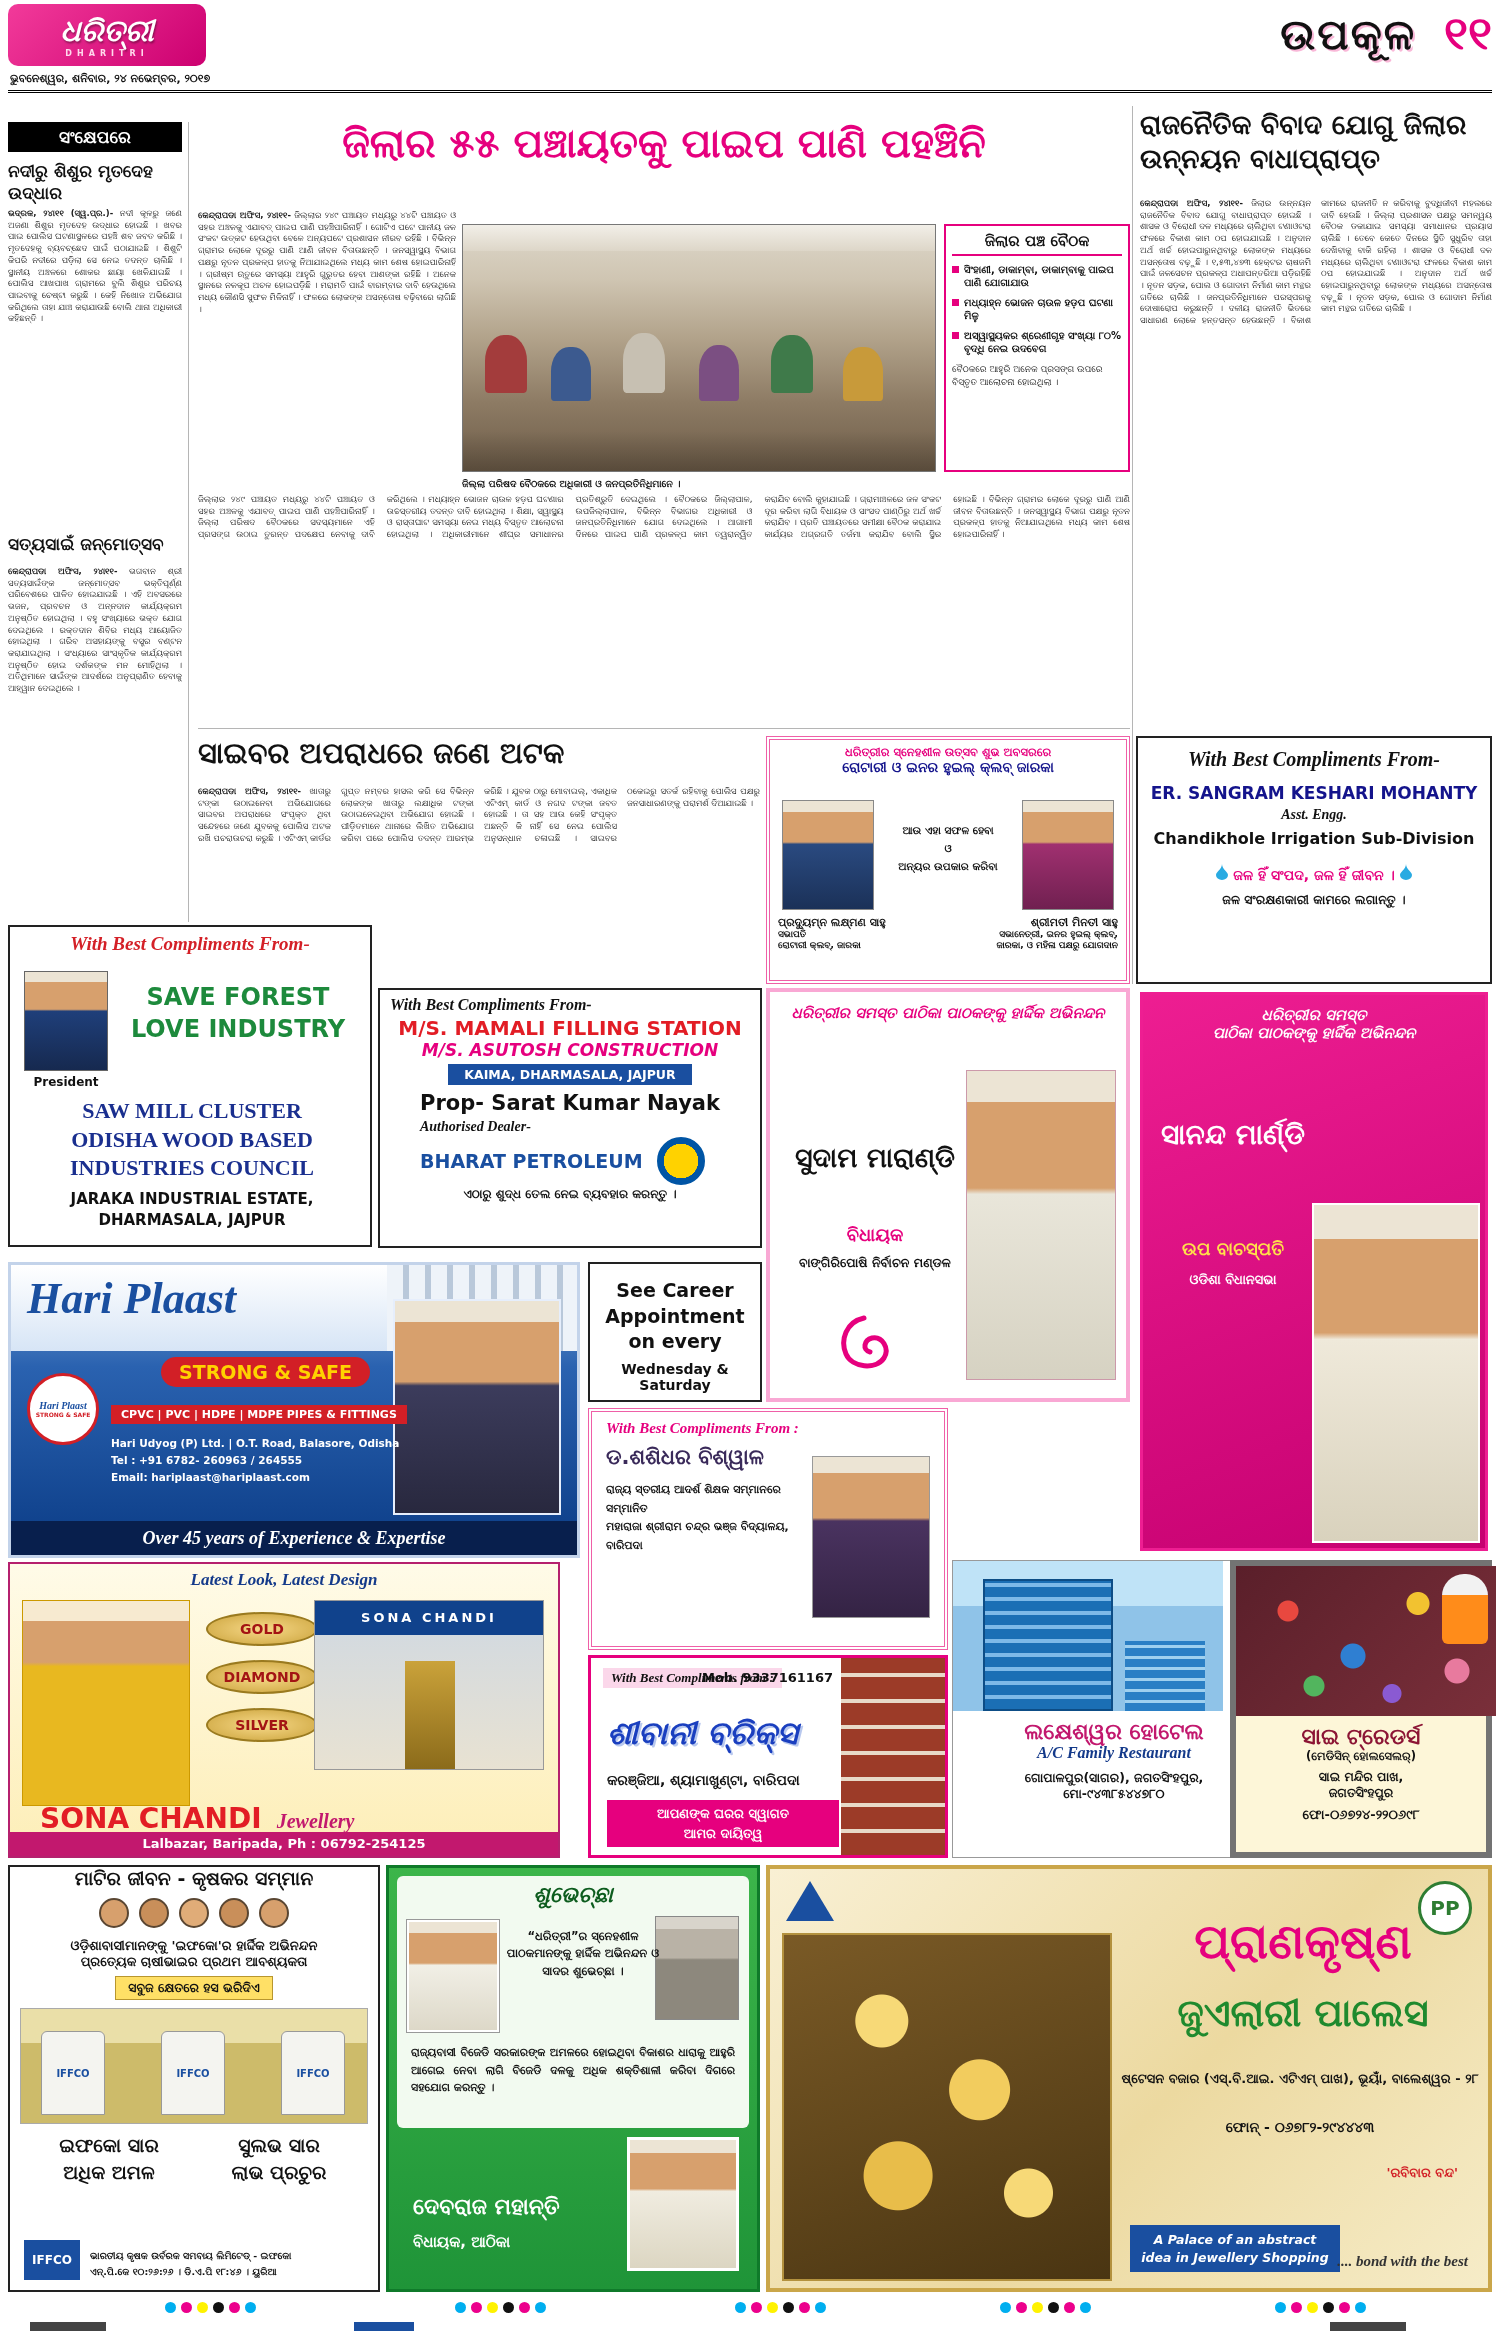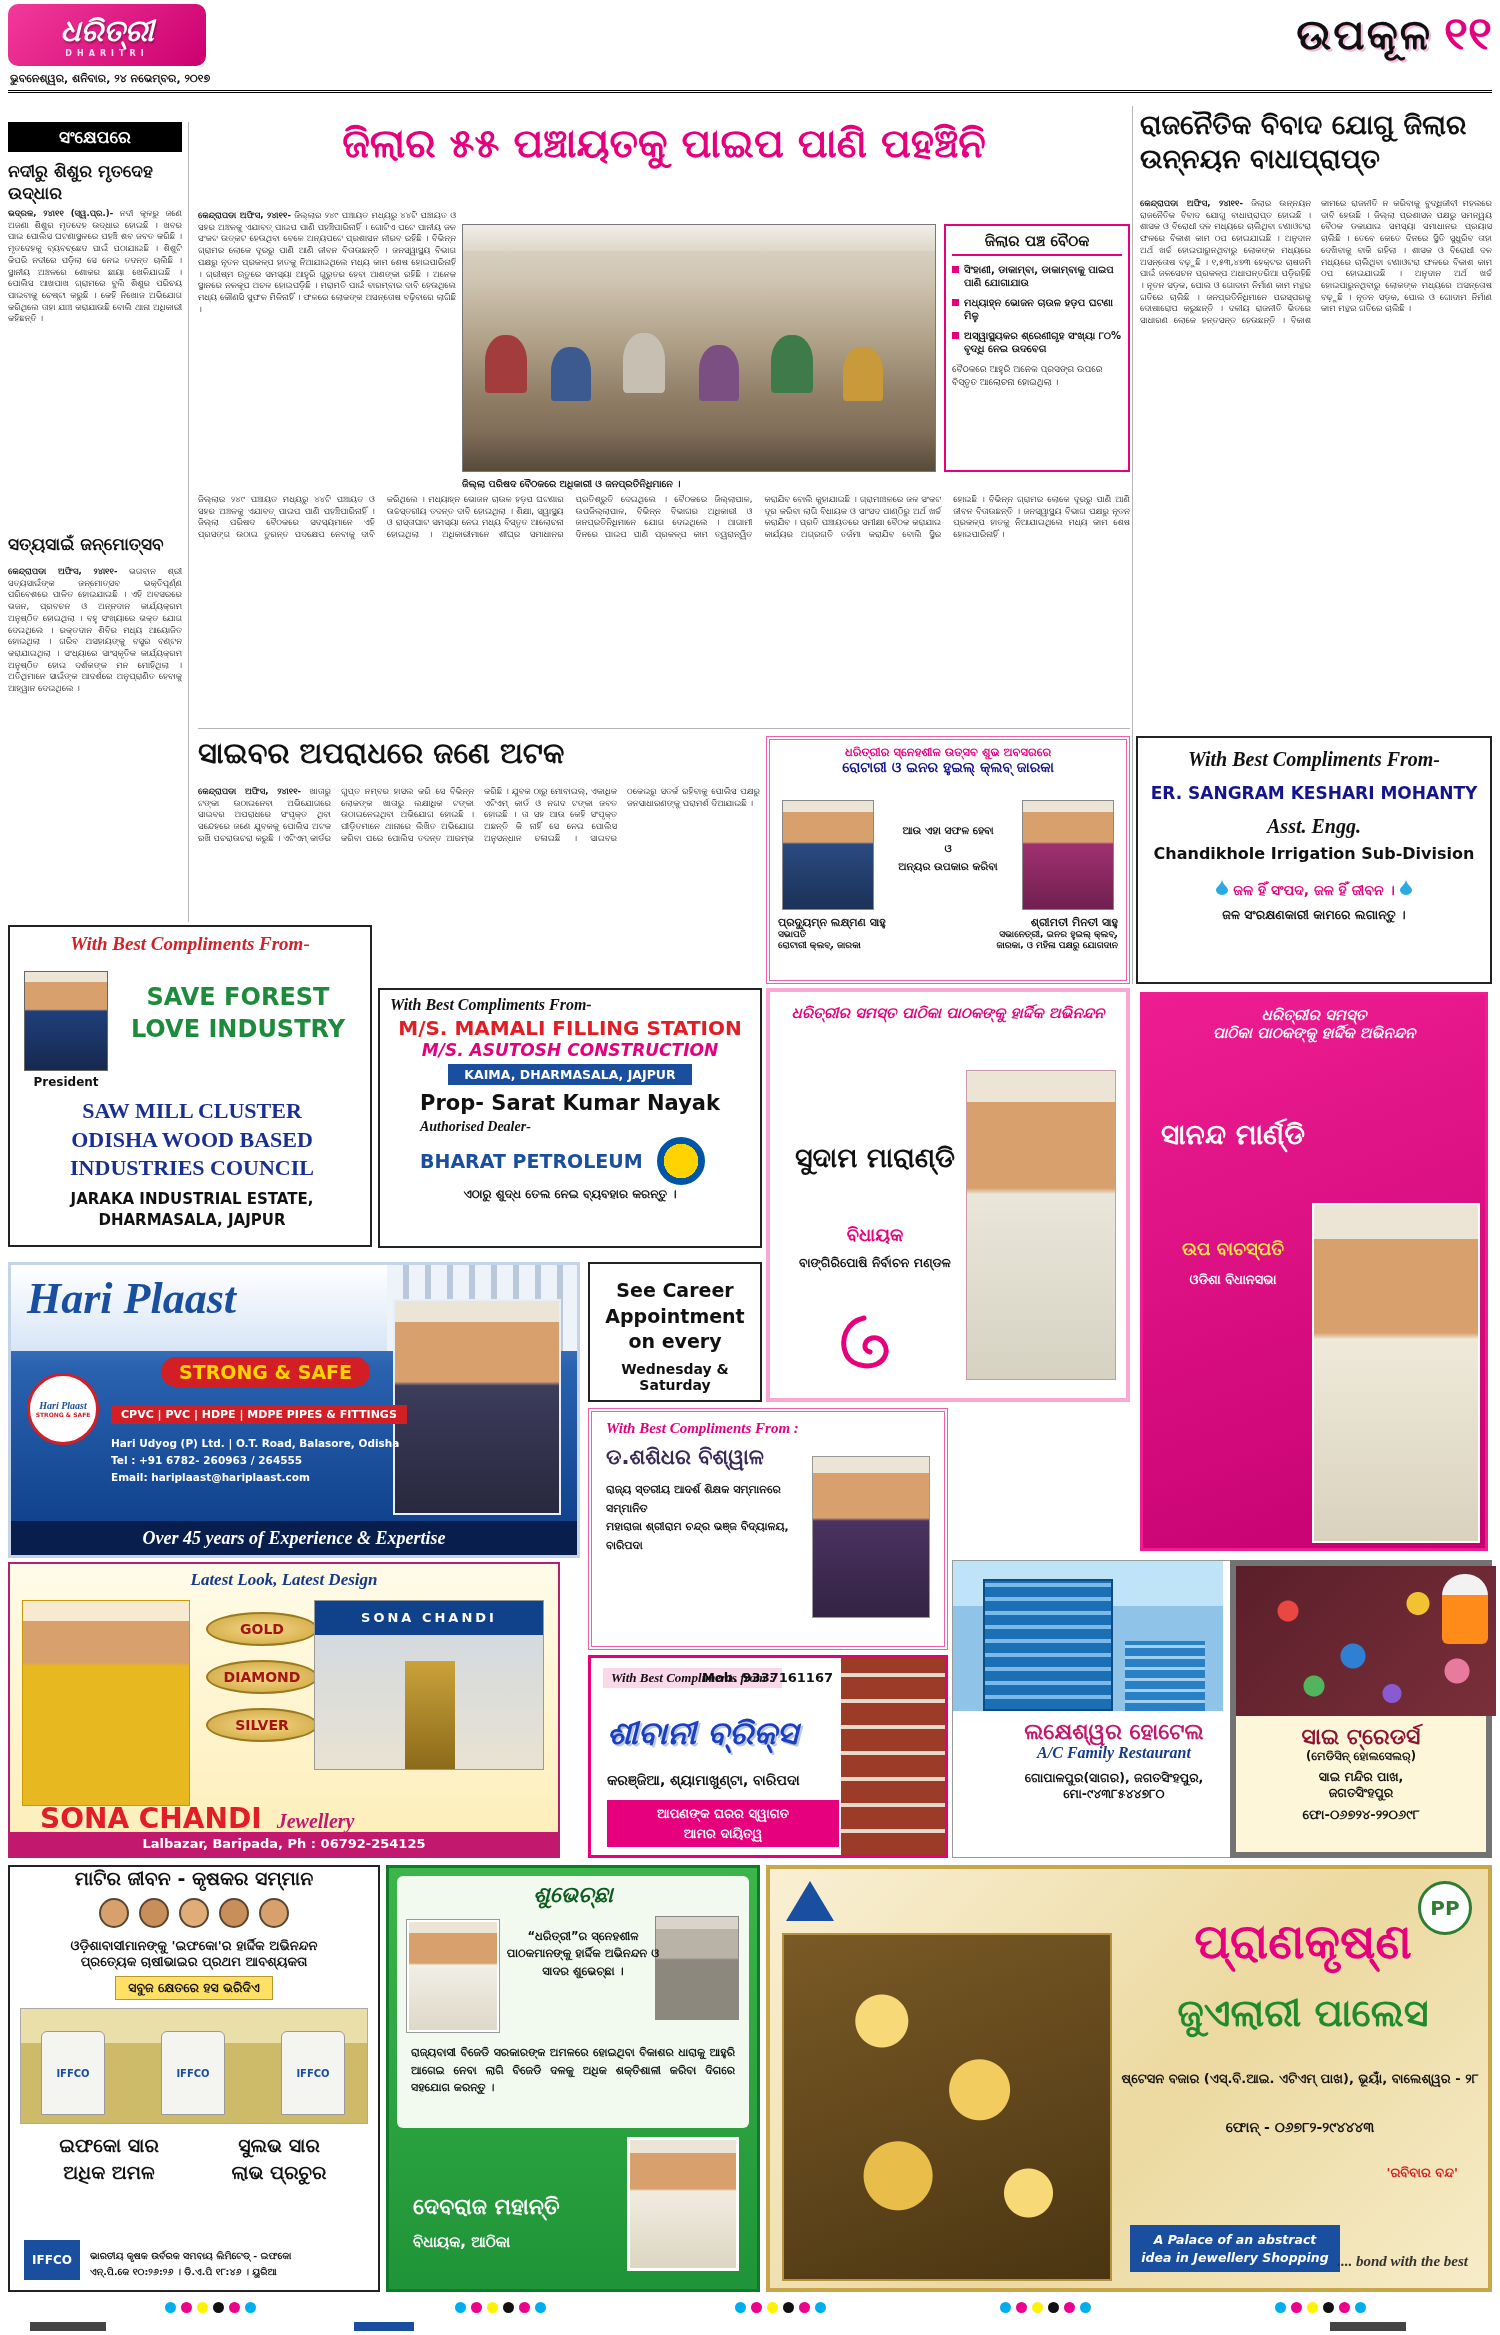--- a/index.html
+++ b/index.html
@@ -28,21 +28,21 @@
 </head>
 <body>
 
 <div class="page">
 
   <div class="abs" style="left:8px;top:4px;width:198px;height:62px;border-radius:10px;background:linear-gradient(135deg,#f23a9a,#cc0070);display:flex;flex-direction:column;align-items:center;justify-content:center">
     <div style="color:#fff;font-size:30px;font-weight:bold;font-style:italic;text-shadow:1px 2px 2px rgba(0,0,0,.35)">ଧରିତ୍ରୀ</div>
     <div style="color:#ffd9ec;font-size:8px;letter-spacing:5px;font-weight:bold">DHARITRI</div>
   </div>
   <div class="abs" style="left:10px;top:72px;font-size:11px;font-weight:bold">ଭୁବନେଶ୍ୱର, ଶନିବାର, ୨୪ ନଭେମ୍ବର, ୨୦୧୭</div>
-  <div class="abs" style="right:8px;top:6px;display:flex;align-items:baseline;gap:12px">
+  <div class="abs" style="right:8px;top:6px;display:flex;align-items:baseline;gap:28px">
     <span style="font-size:42px;font-weight:900;letter-spacing:2px;text-shadow:2px 2px 0 #f9b8d8">ଉପକୂଳ</span>
     <span style="font-size:46px;font-weight:900;color:#e6007e">୧୧</span>
   </div>
   <div class="abs" style="left:8px;top:90px;width:1484px;height:0;border-top:3px double #000"></div>
 
   <div class="abs center" style="left:8px;top:122px;width:174px;height:30px;background:#000;color:#fff;font-size:17px;font-weight:bold;line-height:30px">ସଂକ୍ଷେପରେ</div>
   <div class="abs" style="left:8px;top:160px;width:174px;font-size:17px;font-weight:800;line-height:1.3">ନଦୀରୁ ଶିଶୁର ମୃତଦେହ ଉଦ୍ଧାର</div>
   <div class="abs body-text" style="left:8px;top:208px;width:174px;height:320px"><b>ଭଦ୍ରକ, ୨୪ା୧୧ (ସ୍ୱ.ପ୍ର.)-</b> <span>ନଦୀ କୂଳରୁ ଜଣେ ଅଜଣା ଶିଶୁର ମୃତଦେହ ଉଦ୍ଧାର ହୋଇଛି । ଖବର ପାଇ ପୋଲିସ ଘଟଣାସ୍ଥଳରେ ପହଞ୍ଚି ଶବ ଜବତ କରିଛି । ମୃତଦେହକୁ ବ୍ୟବଚ୍ଛେଦ ପାଇଁ ପଠାଯାଇଛି । ଶିଶୁଟି କିପରି ନଦୀରେ ପଡ଼ିଲା ସେ ନେଇ ତଦନ୍ତ ଚାଲିଛି । ସ୍ଥାନୀୟ ଅଞ୍ଚଳରେ ଶୋକର ଛାୟା ଖେଳିଯାଇଛି । ପୋଲିସ ଆଖପାଖ ଗ୍ରାମରେ ବୁଲି ଶିଶୁର ପରିଚୟ ପାଇବାକୁ ଚେଷ୍ଟା କରୁଛି । କେହି ନିଖୋଜ ଅଭିଯୋଗ କରିଥିଲେ ତାହା ଯାଞ୍ଚ କରାଯାଉଛି ବୋଲି ଥାନା ଅଧିକାରୀ କହିଛନ୍ତି ।</span></div>
   <div class="abs" style="left:8px;top:534px;width:174px;font-size:17px;font-weight:800">ସତ୍ୟସାଇଁ ଜନ୍ମୋତ୍ସବ</div>
   <div class="abs body-text" style="left:8px;top:566px;width:174px;height:352px"><b>କେନ୍ଦ୍ରାପଡା ଅଫିସ, ୨୪ା୧୧-</b> <span>ଭଗବାନ ଶ୍ରୀ ସତ୍ୟସାଇଁଙ୍କ ଜନ୍ମୋତ୍ସବ ଭକ୍ତିପୂର୍ଣ୍ଣ ପରିବେଶରେ ପାଳିତ ହୋଇଯାଇଛି । ଏହି ଅବସରରେ ଭଜନ, ପ୍ରବଚନ ଓ ଅନ୍ନଦାନ କାର୍ଯ୍ୟକ୍ରମ ଅନୁଷ୍ଠିତ ହୋଇଥିଲା । ବହୁ ସଂଖ୍ୟାରେ ଭକ୍ତ ଯୋଗ ଦେଇଥିଲେ । ରକ୍ତଦାନ ଶିବିର ମଧ୍ୟ ଆୟୋଜିତ ହୋଇଥିଲା । ଗରିବ ଅସହାୟଙ୍କୁ ବସ୍ତ୍ର ବଣ୍ଟନ କରାଯାଇଥିଲା । ସଂଧ୍ୟାରେ ସାଂସ୍କୃତିକ କାର୍ଯ୍ୟକ୍ରମ ଅନୁଷ୍ଠିତ ହୋଇ ଦର୍ଶକଙ୍କ ମନ ମୋହିଥିଲା । ଅତିଥିମାନେ ସାଇଁଙ୍କ ଆଦର୍ଶରେ ଅନୁପ୍ରାଣିତ ହେବାକୁ ଆହ୍ୱାନ ଦେଇଥିଲେ ।</span></div>
@@ -108,21 +108,21 @@
     <div class="abs" style="right:8px;top:176px;width:175px;text-align:right">
       <div style="font-size:11px;font-weight:900">ଶ୍ରୀମତୀ ମିନତୀ ସାହୁ</div>
       <div style="font-size:9px;font-weight:700">ସଭାନେତ୍ରୀ, ଇନର ହୁଇଲ୍ କ୍ଲବ୍,</div>
       <div style="font-size:9px;font-weight:700">ଜାରକା, ଓ ମହିଳା ପକ୍ଷରୁ ଯୋଗଦାନ</div>
     </div>
   </div>
 
   <div class="abs center" style="left:1136px;top:736px;width:356px;height:248px;border:2px solid #222;padding-top:10px;background:#fff">
     <div class="serif" style="font-size:20px;font-weight:bold;font-style:italic">With Best Compliments From-</div>
     <div style="margin-top:12px;font-size:17px;font-weight:900;color:#14148c">ER. SANGRAM KESHARI MOHANTY</div>
-    <div class="serif" style="margin-top:12px;font-size:20px;font-weight:bold;font-style:italic">Asst. Engg.</div>
+    <div class="serif" style="margin-top:4px;font-size:14px;font-weight:bold;font-style:italic">Asst. Engg.</div>
     <div style="margin-top:6px;font-size:16px;font-weight:800">Chandikhole Irrigation Sub-Division</div>
     <div style="margin-top:16px;font-size:14px;font-weight:800;color:#e6007e">
       <svg width="12" height="16" viewBox="0 0 12 16">
           <path d="M6 0 C6 5 0 8 0 11 a6 5 0 0 0 12 0 C12 8 6 5 6 0 Z" fill="#29abe2"></path>
         </svg>
       <span>ଜଳ ହିଁ ସଂପଦ, ଜଳ ହିଁ ଜୀବନ ।</span>
       <svg width="12" height="16" viewBox="0 0 12 16">
           <path d="M6 0 C6 5 0 8 0 11 a6 5 0 0 0 12 0 C12 8 6 5 6 0 Z" fill="#29abe2"></path>
         </svg>
     </div>

